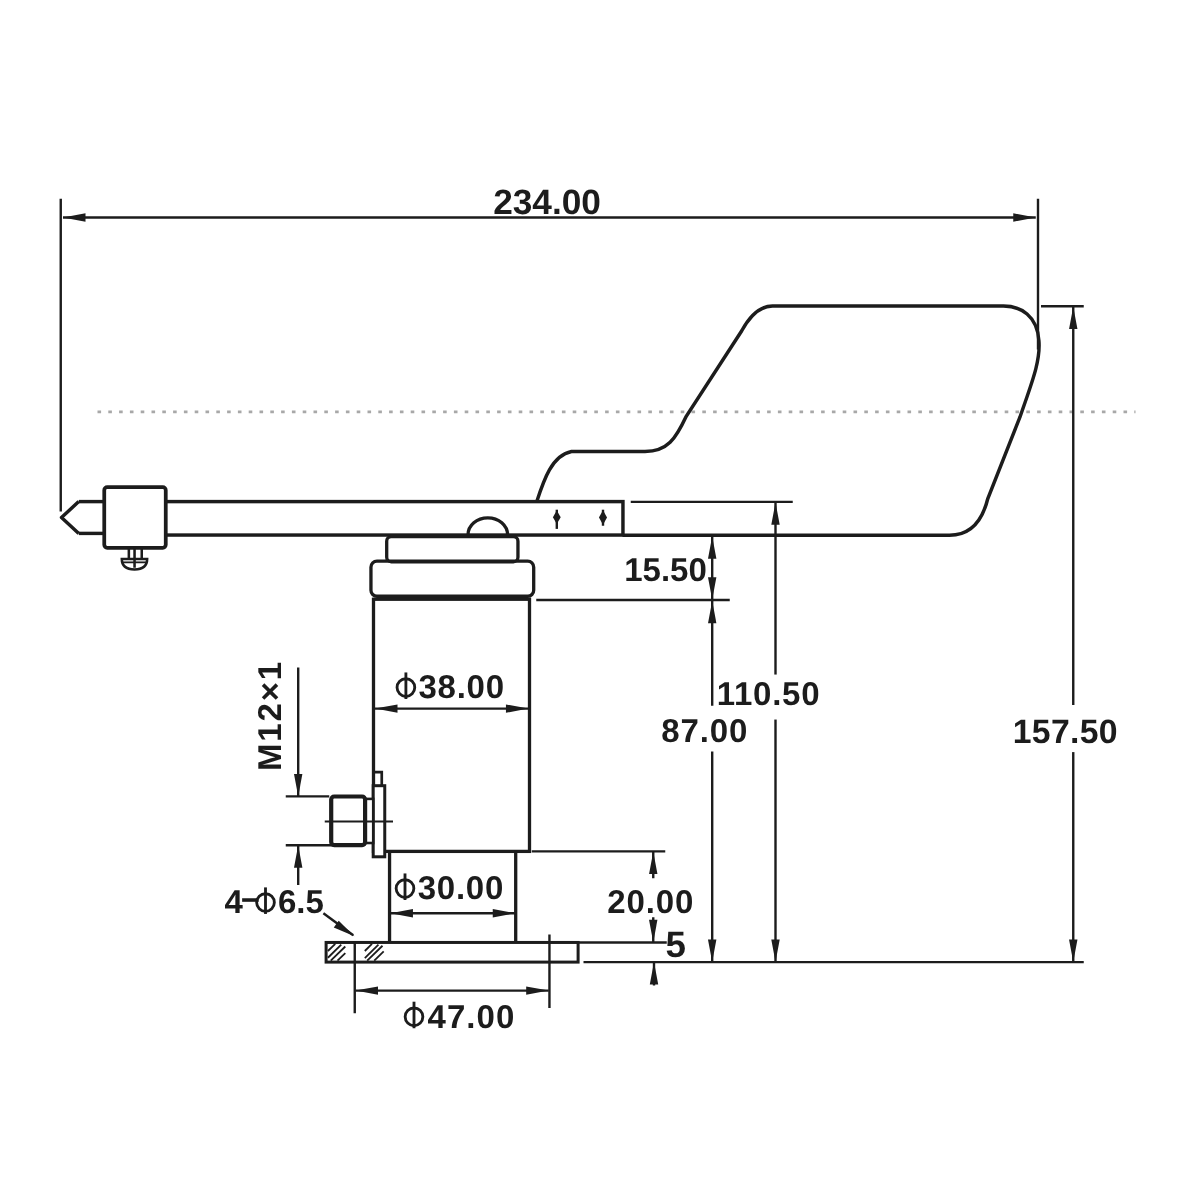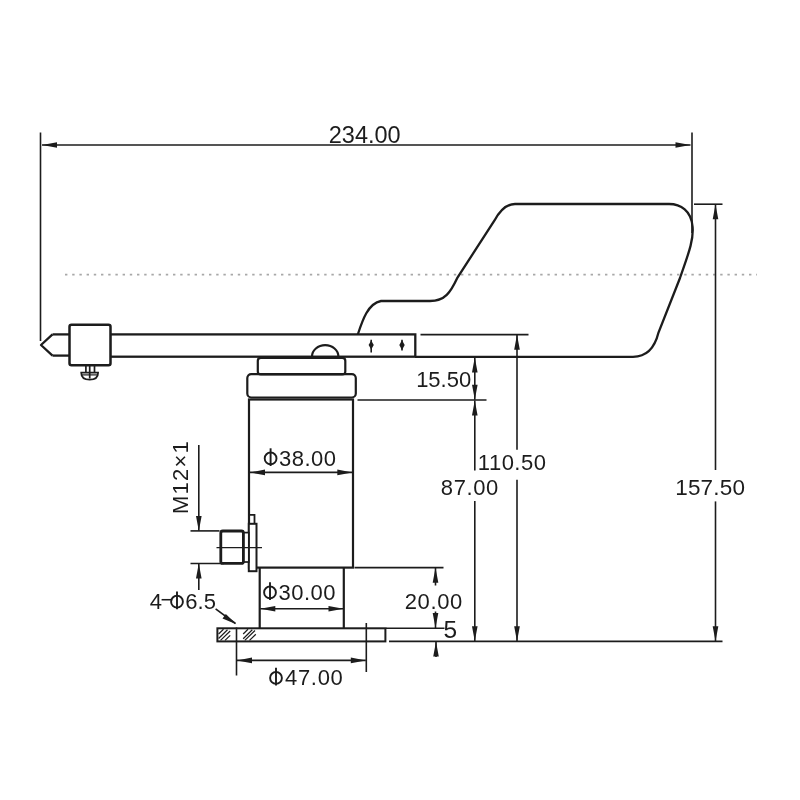--- a/index.html
+++ b/index.html
@@ -1,16 +1,16 @@
 <!DOCTYPE html>
 <html><head>
 <meta charset="utf-8">
 <style>
   html,body{margin:0;padding:0;background:#ffffff;}
-  .page{width:800px;height:800px;position:relative;background:#ffffff;overflow:hidden;}
+  .page{width:800px;height:800px;position:relative;background:#ffffff;overflow:hidden;font-weight:bold;}
   svg{display:block;}
   text{font-family:"Liberation Sans", sans-serif;fill:#1c1c1c;}
 </style>
 </head>
 <body>
 <div class="page">
 <svg width="800" height="800" viewBox="0 0 800 800">
 
   <rect x="0" y="0" width="800" height="800" fill="#ffffff"></rect>
 

